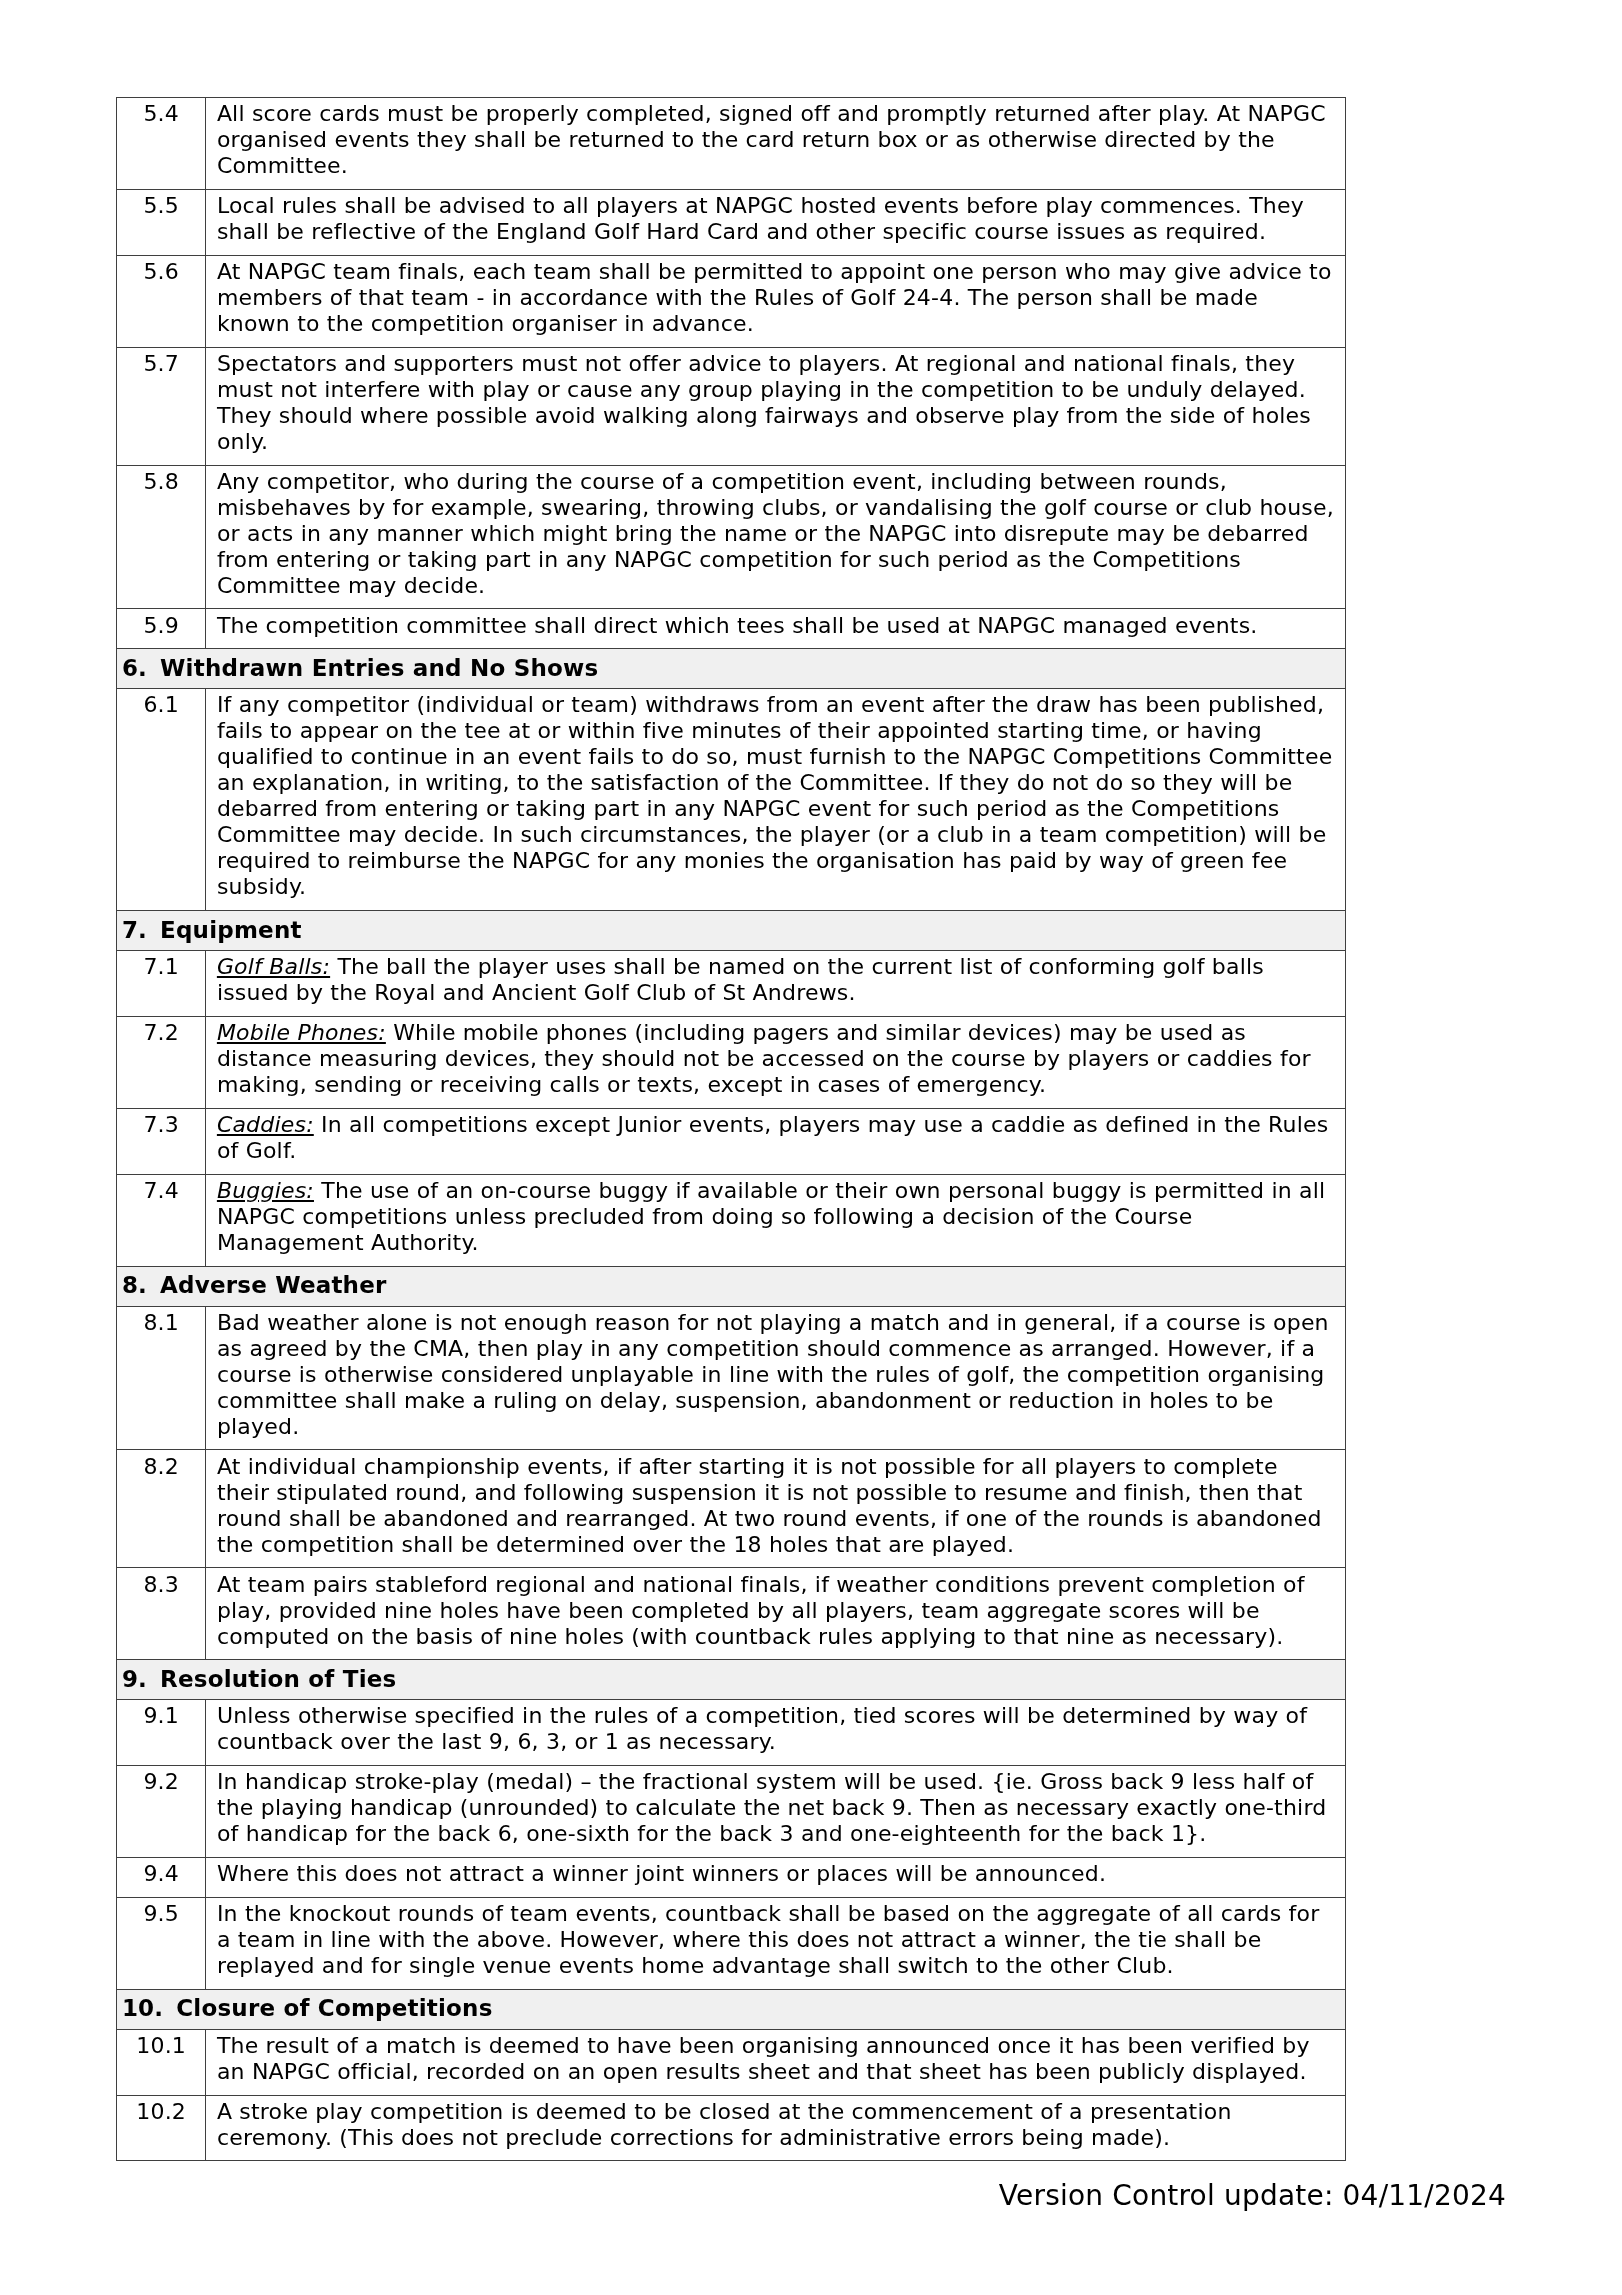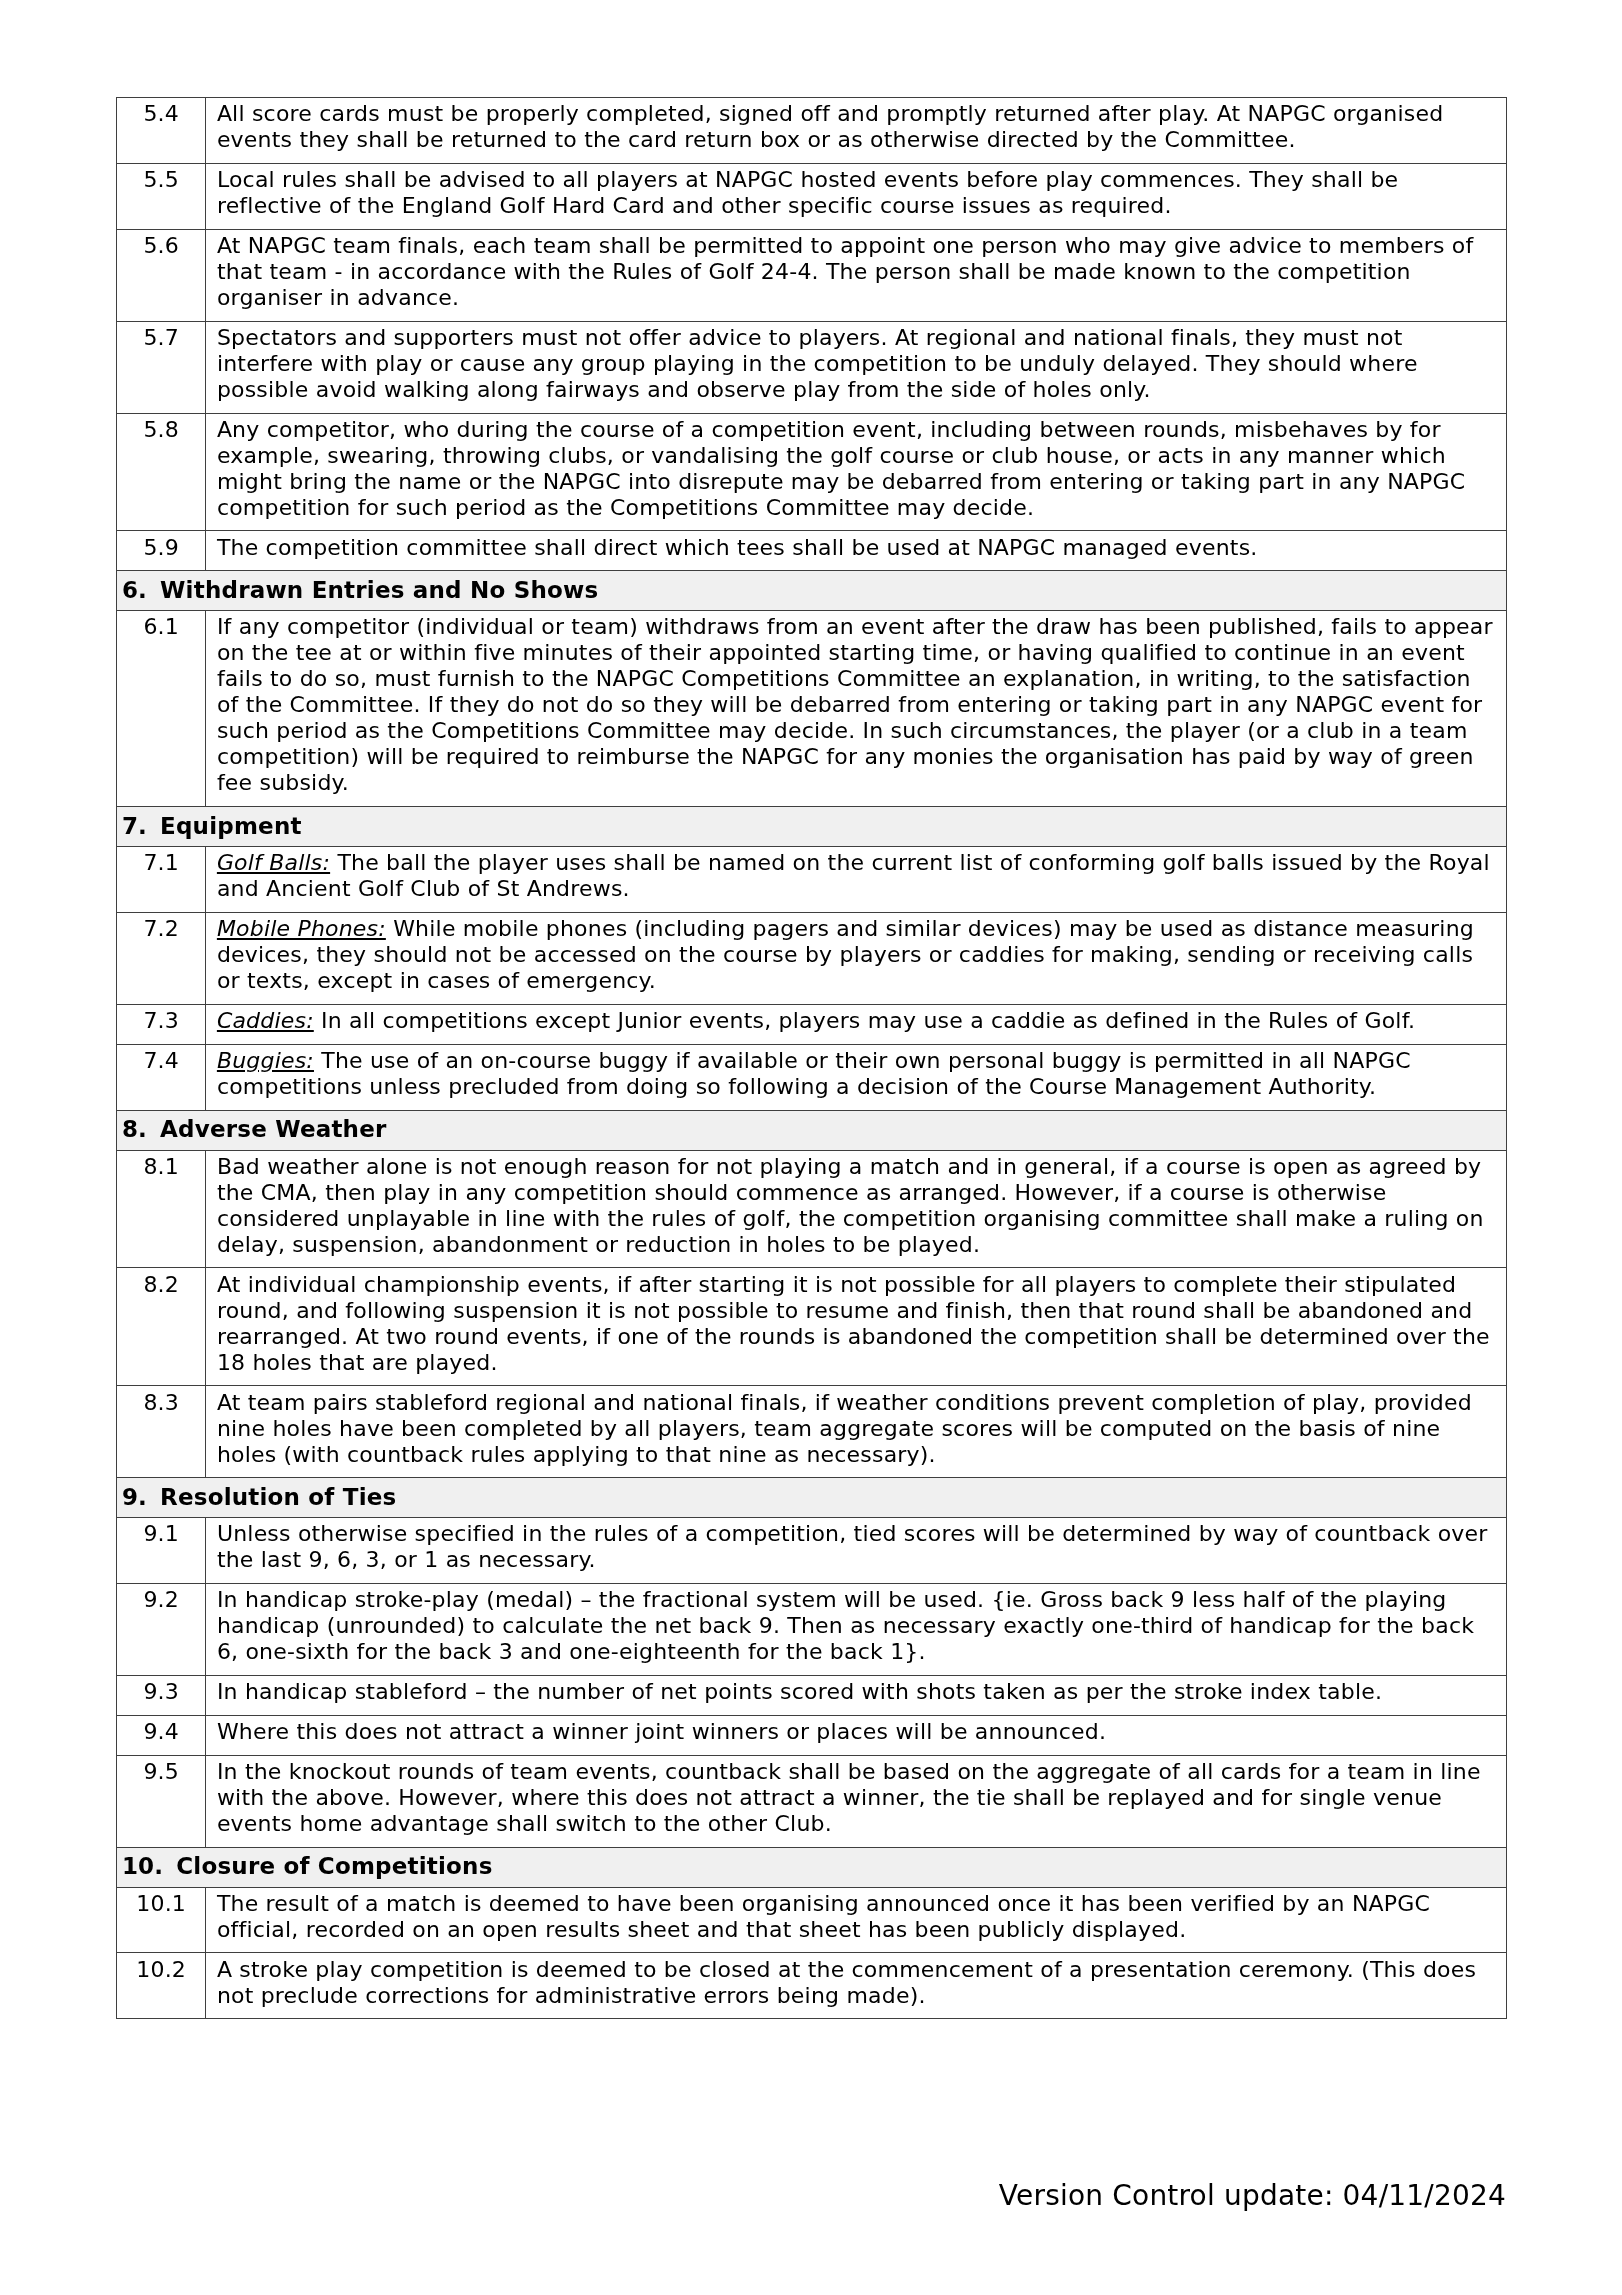--- a/index.html
+++ b/index.html
@@ -16,21 +16,21 @@
   }
   .page {
     position: absolute;
     inset: 0;
     background: #ffffff;
   }
   table.rules-table {
     position: absolute;
     left: 116px;
     top: 97px;
-    width: 1391px;
+    width: 1230px;
     border-collapse: collapse;
     table-layout: fixed;
   }
   table.rules-table td {
     border: 1.6px solid #3f3f3f;
     vertical-align: top;
     font-size: 22px;
     line-height: 26px;
     letter-spacing: 0.2px;
   }
@@ -142,24 +142,20 @@
         </tr>
         <tr>
           <td class="num-cell">9.1</td>
           <td class="text-cell"><span>Unless otherwise specified in the rules of a competition, tied scores will be determined by way of countback over the last 9, 6, 3, or 1 as necessary.</span></td>
         </tr>
         <tr>
           <td class="num-cell">9.2</td>
           <td class="text-cell"><span>In handicap stroke-play (medal) – the fractional system will be used. {ie. Gross back 9 less half of the playing handicap (unrounded) to calculate the net back 9. Then as necessary exactly one-third of handicap for the back 6, one-sixth for the back 3 and one-eighteenth for the back 1}.</span></td>
         </tr>
         <tr>
-          <td class="num-cell">9.3</td>
-          <td class="text-cell"><span>In handicap stableford – the number of net points scored with shots taken as per the stroke index table.</span></td>
-        </tr>
-        <tr>
           <td class="num-cell">9.4</td>
           <td class="text-cell"><span>Where this does not attract a winner joint winners or places will be announced.</span></td>
         </tr>
         <tr>
           <td class="num-cell">9.5</td>
           <td class="text-cell"><span>In the knockout rounds of team events, countback shall be based on the aggregate of all cards for a team in line with the above. However, where this does not attract a winner, the tie shall be replayed and for single venue events home advantage shall switch to the other Club.</span></td>
         </tr>
         <tr class="section-row">
           <td colspan="2"><span class="section-num">10.</span><span>Closure of Competitions</span></td>
         </tr>

